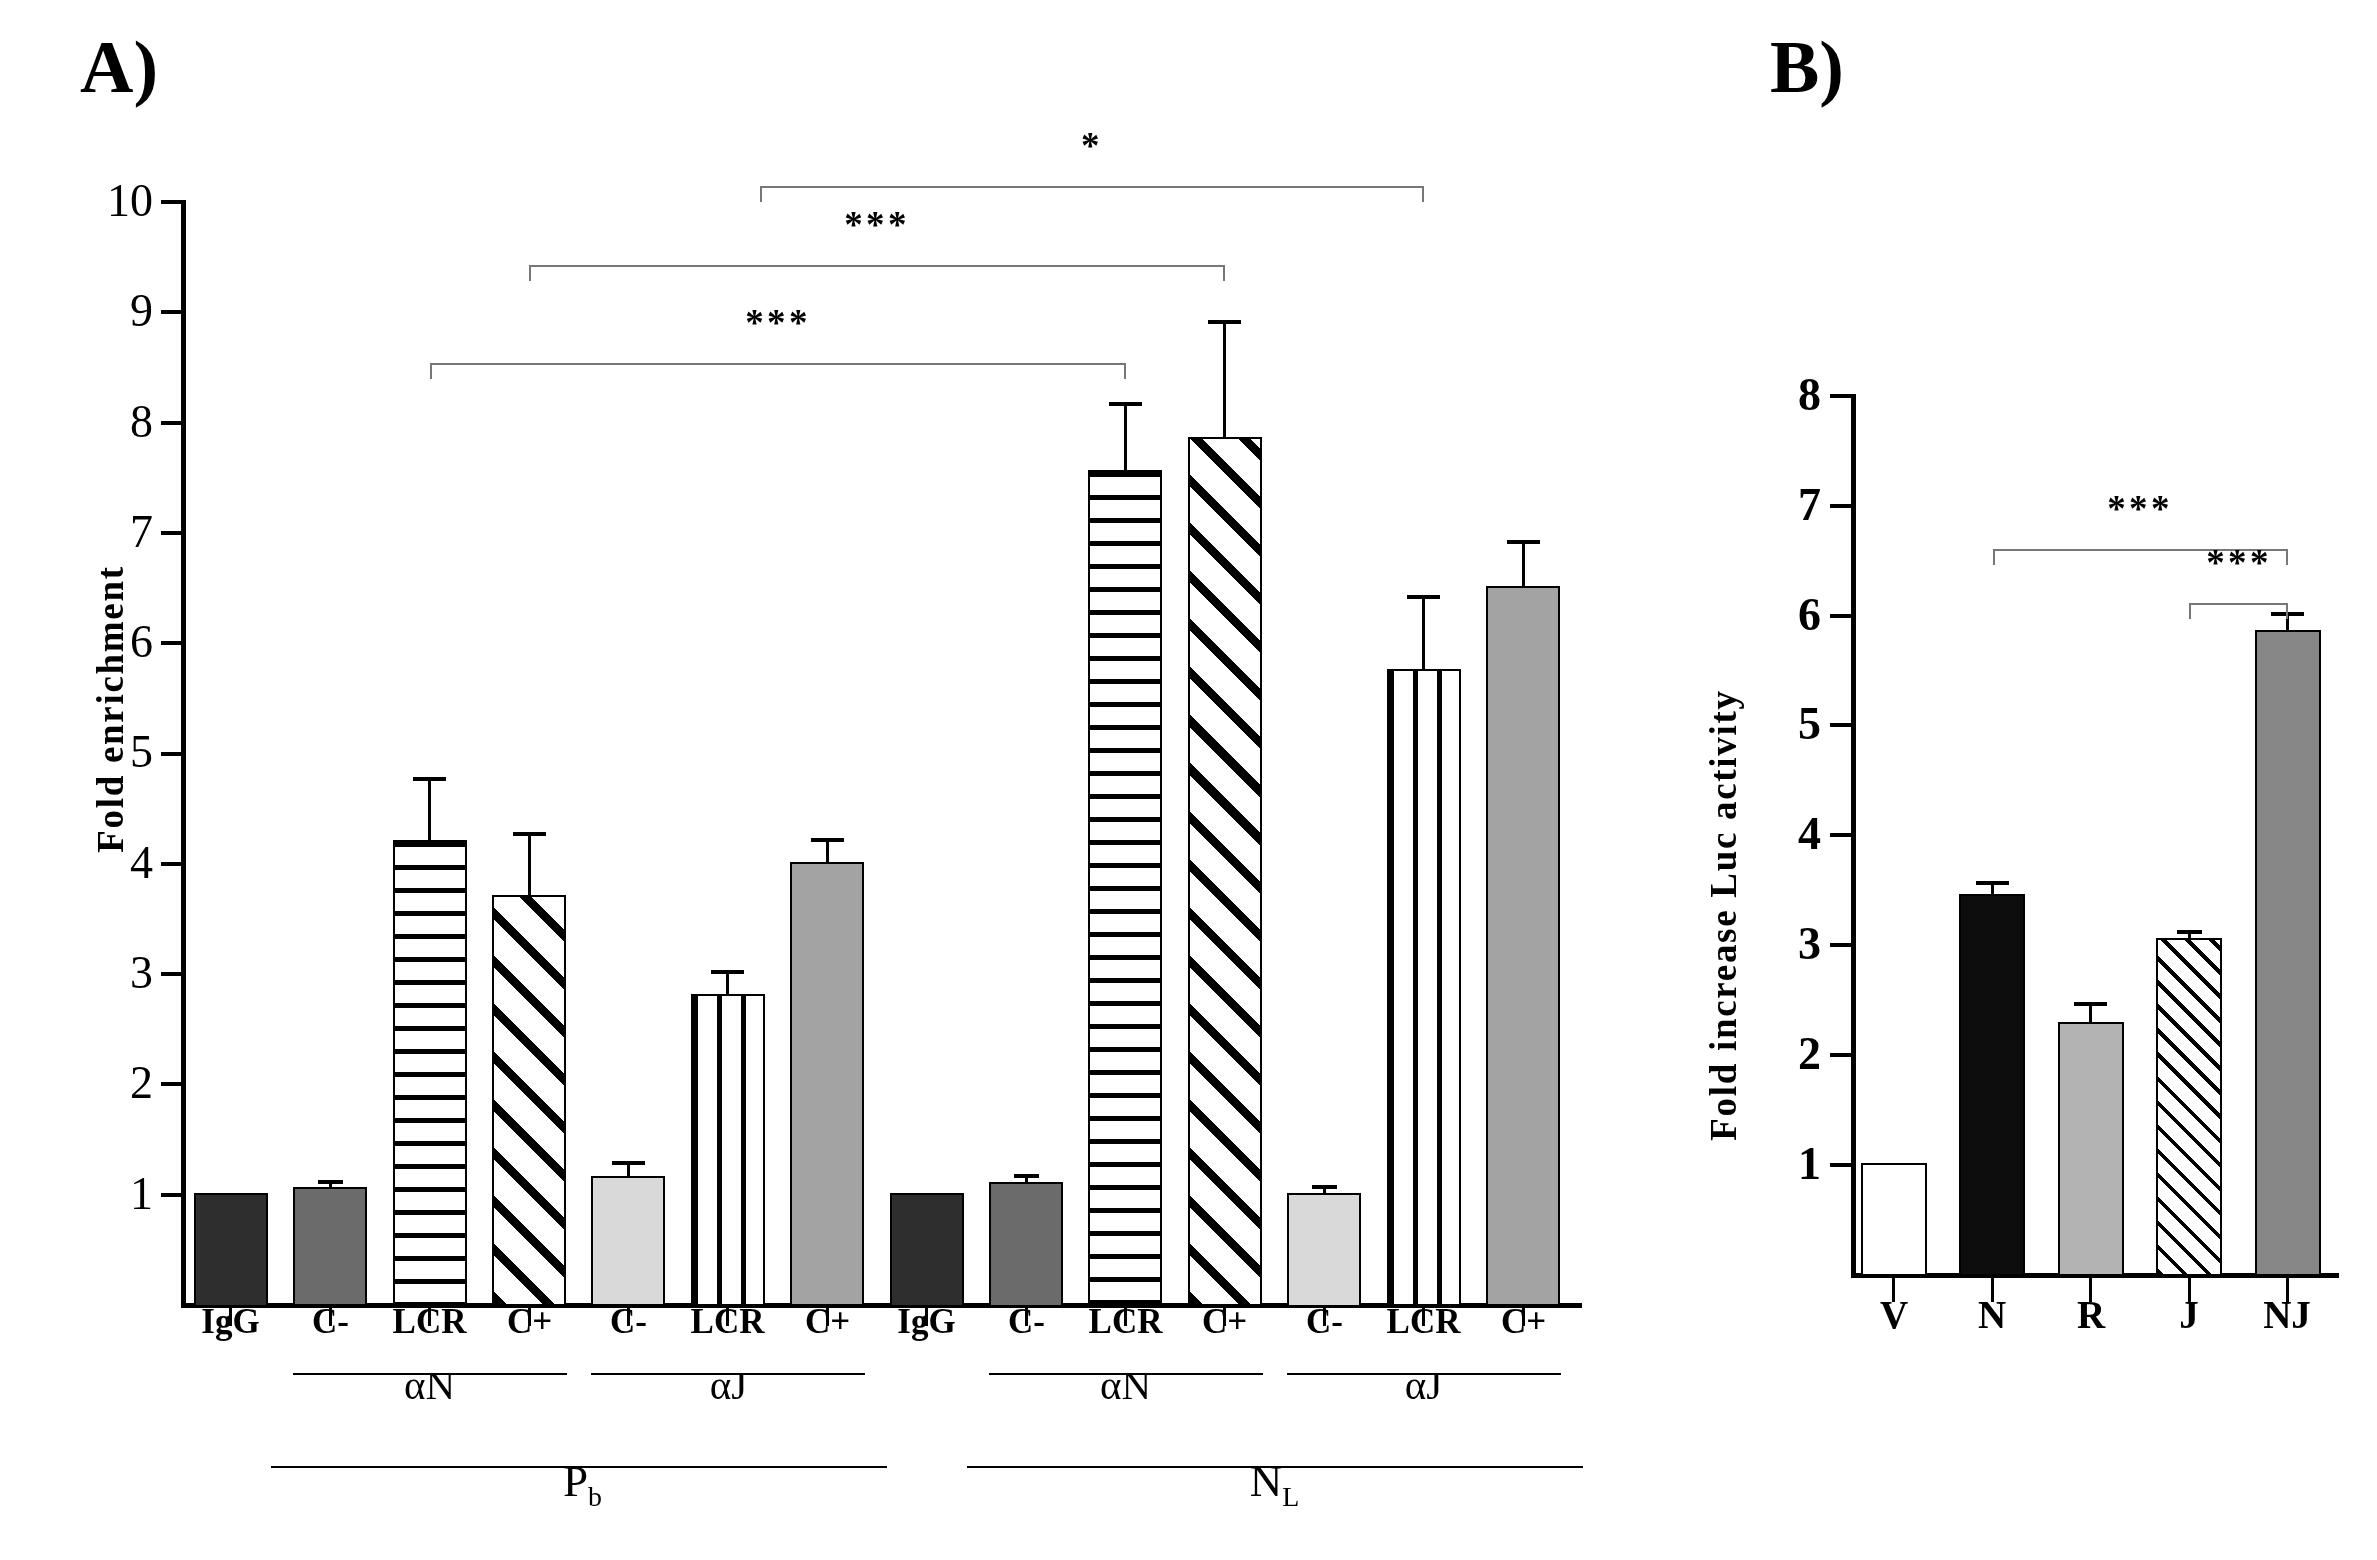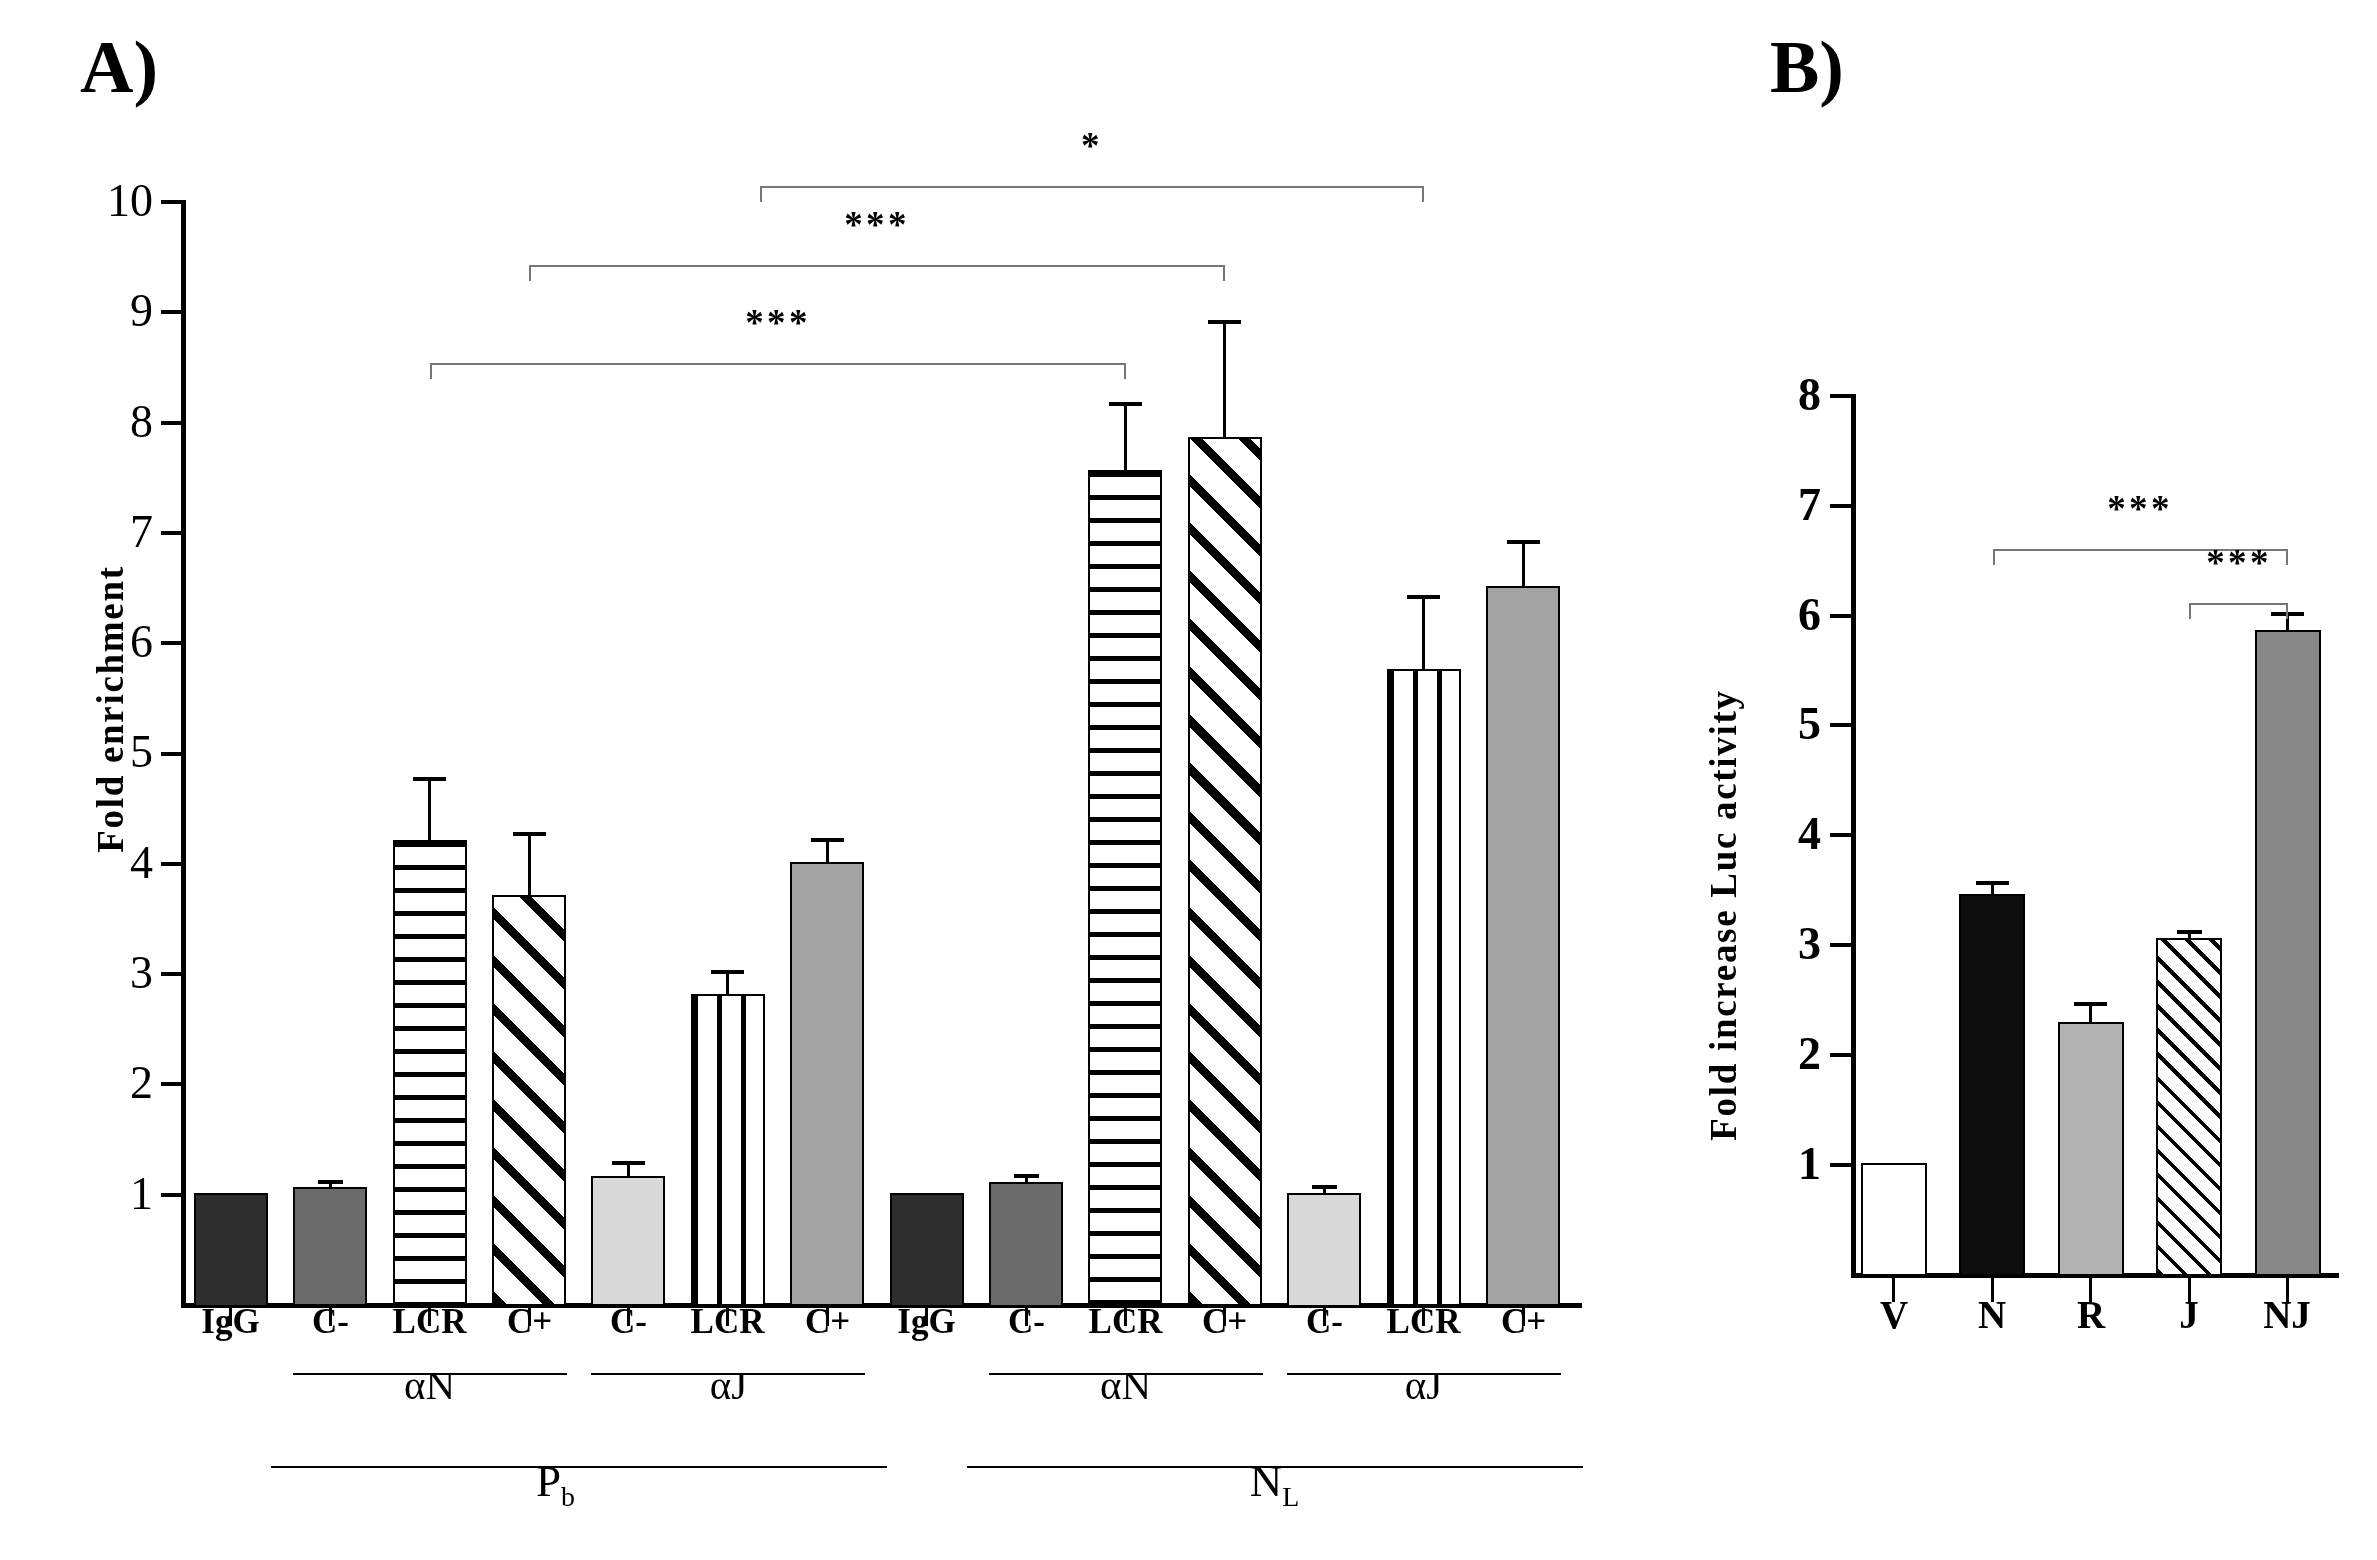--- a/index.html
+++ b/index.html
@@ -127,21 +127,21 @@
       <div class="cat-label" style="position: absolute; left: 1474px; top: 1322px; width: 99px; font-size: 35px; line-height: 0.6px;">C+</div>
       <div class="grp-line" style="position: absolute; left: 293px; top: 1373px; width: 274px; height: 2.3px; background: rgb(0, 0, 0);"></div>
       <div class="grp-label" style="position: absolute; left: 315px; top: 1385px; width: 229px; font-size: 41px; line-height: 0.7px;"><span>αN</span></div>
       <div class="grp-line" style="position: absolute; left: 591px; top: 1373px; width: 274px; height: 2.3px; background: rgb(0, 0, 0);"></div>
       <div class="grp-label" style="position: absolute; left: 614px; top: 1385px; width: 229px; font-size: 41px; line-height: 0.7px;"><span>αJ</span></div>
       <div class="grp-line" style="position: absolute; left: 989px; top: 1373px; width: 274px; height: 2.3px; background: rgb(0, 0, 0);"></div>
       <div class="grp-label" style="position: absolute; left: 1011px; top: 1385px; width: 229px; font-size: 41px; line-height: 0.7px;"><span>αN</span></div>
       <div class="grp-line" style="position: absolute; left: 1287px; top: 1373px; width: 274px; height: 2.3px; background: rgb(0, 0, 0);"></div>
       <div class="grp-label" style="position: absolute; left: 1309px; top: 1385px; width: 229px; font-size: 41px; line-height: 0.7px;"><span>αJ</span></div>
       <div class="grp-line" style="position: absolute; left: 271px; top: 1466px; width: 616px; height: 2.3px; background: rgb(0, 0, 0);"></div>
-      <div class="grp-label" style="position: absolute; left: 441px; top: 1481px; width: 229px; font-size: 45px; line-height: 0.7px;"><span>P</span><sub>b</sub></div>
+      <div class="grp-label" style="position: absolute; left: 468px; top: 1481px; width: 229px; font-size: 45px; line-height: 0.7px;"><span>P</span><sub>b</sub></div>
       <div class="grp-line" style="position: absolute; left: 967px; top: 1466px; width: 616px; height: 2.3px; background: rgb(0, 0, 0);"></div>
       <div class="grp-label" style="position: absolute; left: 1160px; top: 1481px; width: 229px; font-size: 45px; line-height: 0.7px;"><span>N</span><sub>L</sub></div>
       <div class="sig-line" style="position: absolute; left: 430px; top: 363px; width: 696px; height: 1.7px;"></div>
       <div class="sig-line" style="position: absolute; left: 430px; top: 363px; width: 1.7px; height: 16px;"></div>
       <div class="sig-line" style="position: absolute; left: 1124px; top: 363px; width: 1.7px; height: 16px;"></div>
       <div class="sig-label" style="position: absolute; left: 692px; top: 323px; width: 172px; font-size: 37px; line-height: 0.6px;">***</div>
       <div class="sig-line" style="position: absolute; left: 529px; top: 265px; width: 696px; height: 1.7px;"></div>
       <div class="sig-line" style="position: absolute; left: 529px; top: 265px; width: 1.7px; height: 16px;"></div>
       <div class="sig-line" style="position: absolute; left: 1223px; top: 265px; width: 1.7px; height: 16px;"></div>
       <div class="sig-label" style="position: absolute; left: 791px; top: 225px; width: 172px; font-size: 37px; line-height: 0.6px;">***</div>

